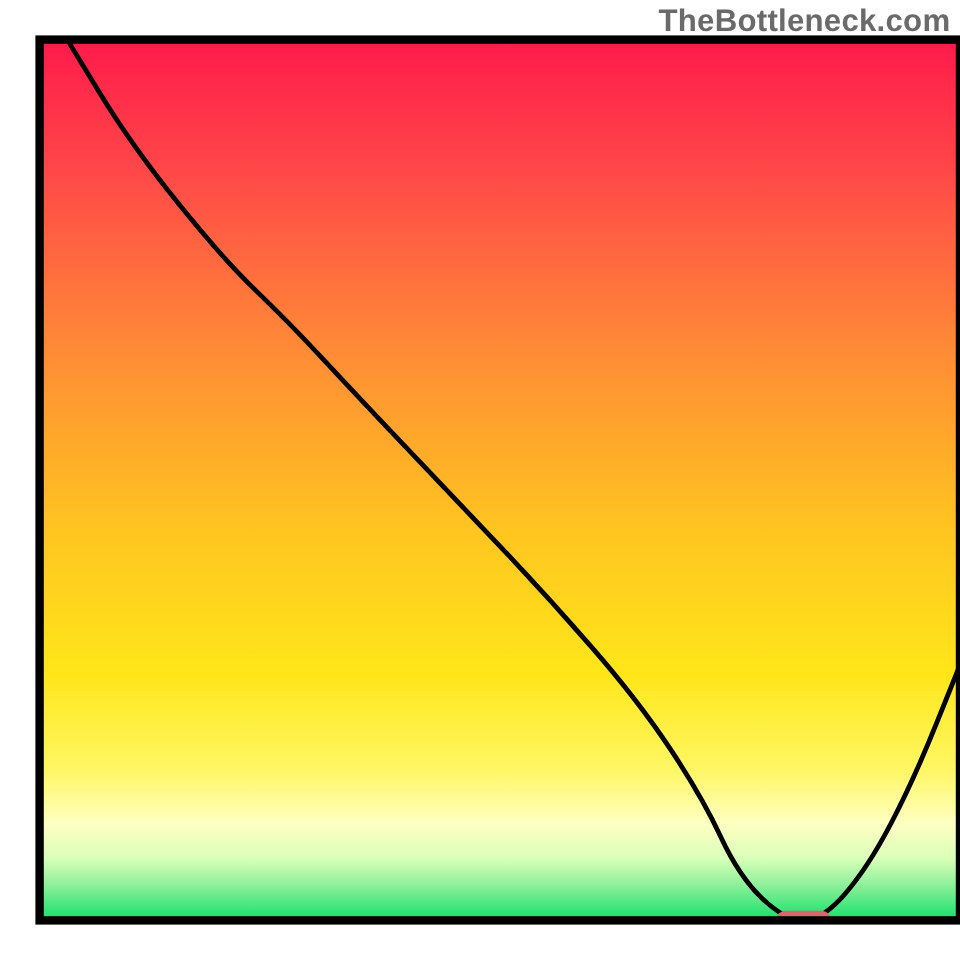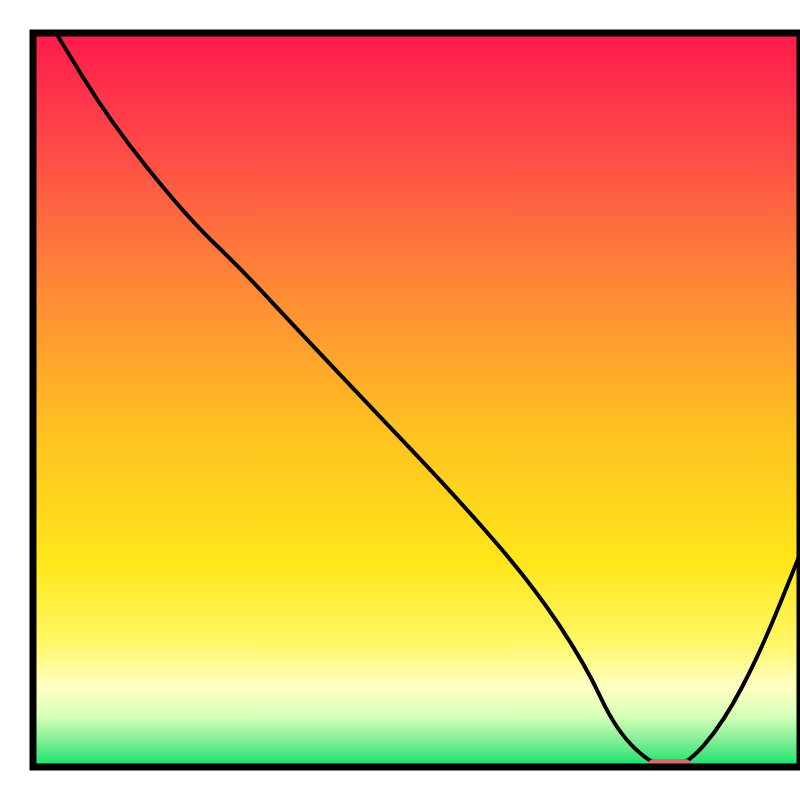--- a/index.html
+++ b/index.html
@@ -33,20 +33,21 @@
     top: 0;
     width: 800px;
     height: 800px;
   }
 </style>
 </head>
 <body>
 
 <div class="chart-container">
 
+  <div class="watermark">TheBottleneck.com</div>
 
   <svg class="plot" viewBox="0 0 800 800">
     <defs>
       <linearGradient id="bg-grad" x1="0" y1="0" x2="0" y2="1">
           <stop offset="0%" stop-color="#ff1a4b"></stop>
           <stop offset="15%" stop-color="#ff4848"></stop>
           <stop offset="35%" stop-color="#ff8a36"></stop>
           <stop offset="55.00000000000001%" stop-color="#ffc320"></stop>
           <stop offset="72%" stop-color="#ffe61a"></stop>
           <stop offset="83%" stop-color="#fff765"></stop>

